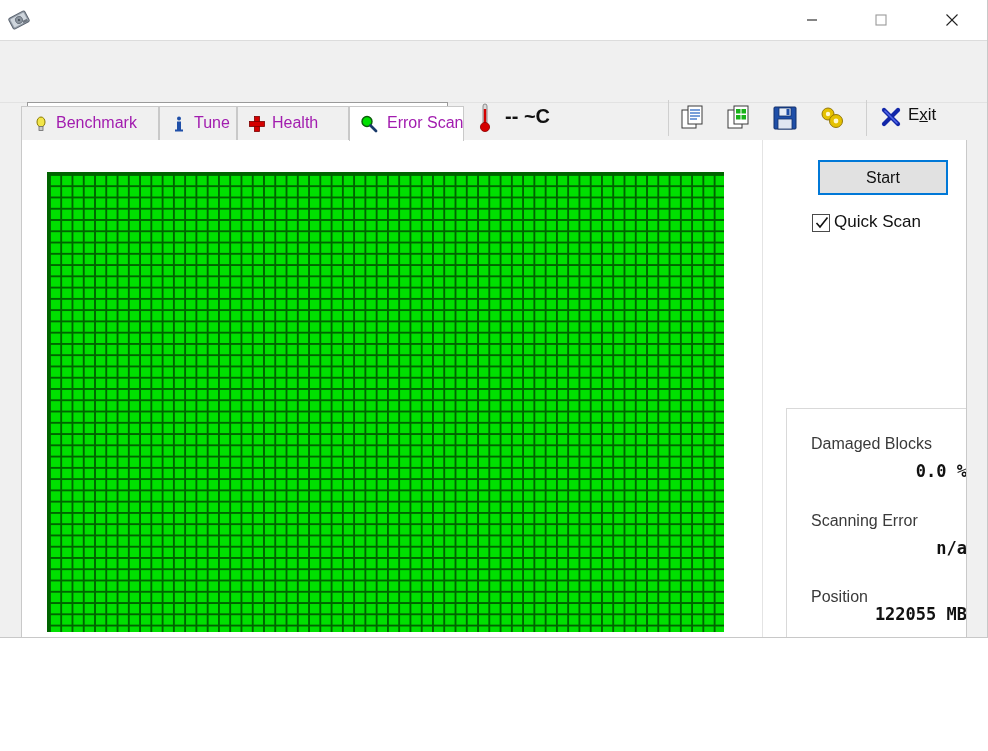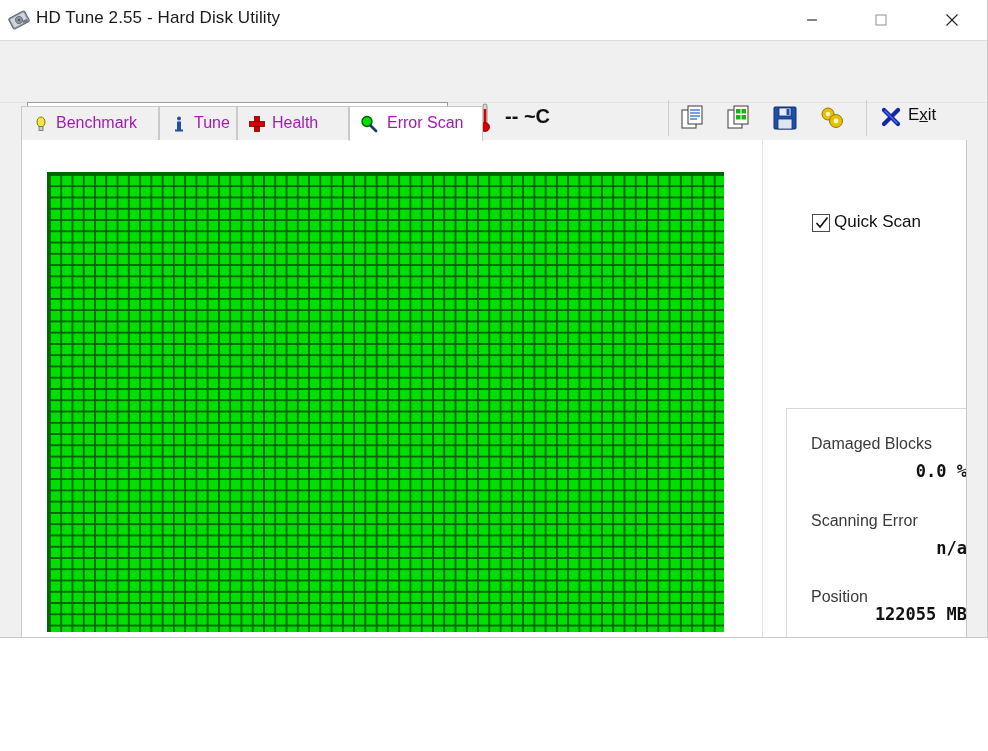--- a/index.html
+++ b/index.html
@@ -191,21 +191,21 @@
   }
   .tab-icon {
     position: absolute;
     top: 8px;
     left: 10px;
     width: 18px; height: 18px;
   }
   #tab-benchmark { left: 0px;   width: 138px; }
   #tab-info      { left: 138px; width: 78px; }
   #tab-health    { left: 216px; width: 112px; padding-left: 32px; }
-  #tab-errorscan { left: 328px; width: 134px; }
+  #tab-errorscan { left: 328px; width: 115px; }
   #tab-benchmark .tab-label { left: 34px; }
   #tab-info .tab-label      { left: 34px; }
   #tab-health .tab-label    { left: 34px; }
   #tab-errorscan .tab-label { left: 37px; }
 
   
   #content-panel {
     position: absolute;
     left: 21px;
     top: 140px;
@@ -391,21 +391,20 @@
       <svg width="26" height="26" viewBox="0 0 26 26">
         <g transform="rotate(-28 13 13)">
           <rect x="4" y="7" width="18" height="12" rx="1.5" fill="#9aa3ad" stroke="#5b6470" stroke-width="1"></rect>
           <rect x="5.5" y="8.5" width="15" height="9" rx="1" fill="#cfd6dd"></rect>
           <circle cx="13" cy="13" r="3.6" fill="#8b949e" stroke="#5b6470" stroke-width="0.7"></circle>
           <circle cx="13" cy="13" r="1" fill="#444c55"></circle>
           <rect x="15.5" y="15.5" width="5" height="2.5" fill="#6f7781"></rect>
         </g>
       </svg>
     </div>
-    <div id="title-text">HD Tune 2.55 - Hard Disk Utility</div>
 
     <div class="win-btn" id="btn-min">
       <svg width="12" height="12" viewBox="0 0 12 12">
         <line x1="1" y1="6" x2="11" y2="6" stroke="#222" stroke-width="1.1"></line>
       </svg>
     </div>
     <div class="win-btn" id="btn-max">
       <svg width="12" height="12" viewBox="0 0 12 12">
         <rect x="1" y="1" width="10" height="10" fill="none" stroke="#9a9a9a" stroke-width="1.1"></rect>
       </svg>
@@ -547,20 +546,23 @@
   </div>
 
   <div id="content-panel">
 
     <div id="block-map" style="background-color: rgb(0, 224, 0); background-image: linear-gradient(to right, rgb(0, 100, 0) 0px, rgb(0, 100, 0) 2px, transparent 2px), linear-gradient(rgb(0, 100, 0) 0px, rgb(0, 100, 0) 2px, transparent 2px); border-top-color: rgb(0, 100, 0); border-left-color: rgb(0, 100, 0);"></div>
 
     <div id="side-divider"></div>
 
     <div id="side-panel">
 
+      <div id="start-button">
+        <div id="start-button-label">Start</div>
+      </div>
 
       <div id="quick-scan-row">
         <span id="quick-scan-box">
           <svg id="quick-scan-check" viewBox="0 0 16 16" style="display: block;">
             <polyline points="2.5,8 6,12 13.5,2.5" fill="none" stroke="#111" stroke-width="1.6"></polyline>
           </svg>
         </span>
         <span id="quick-scan-label">Quick Scan</span>
       </div>
 

